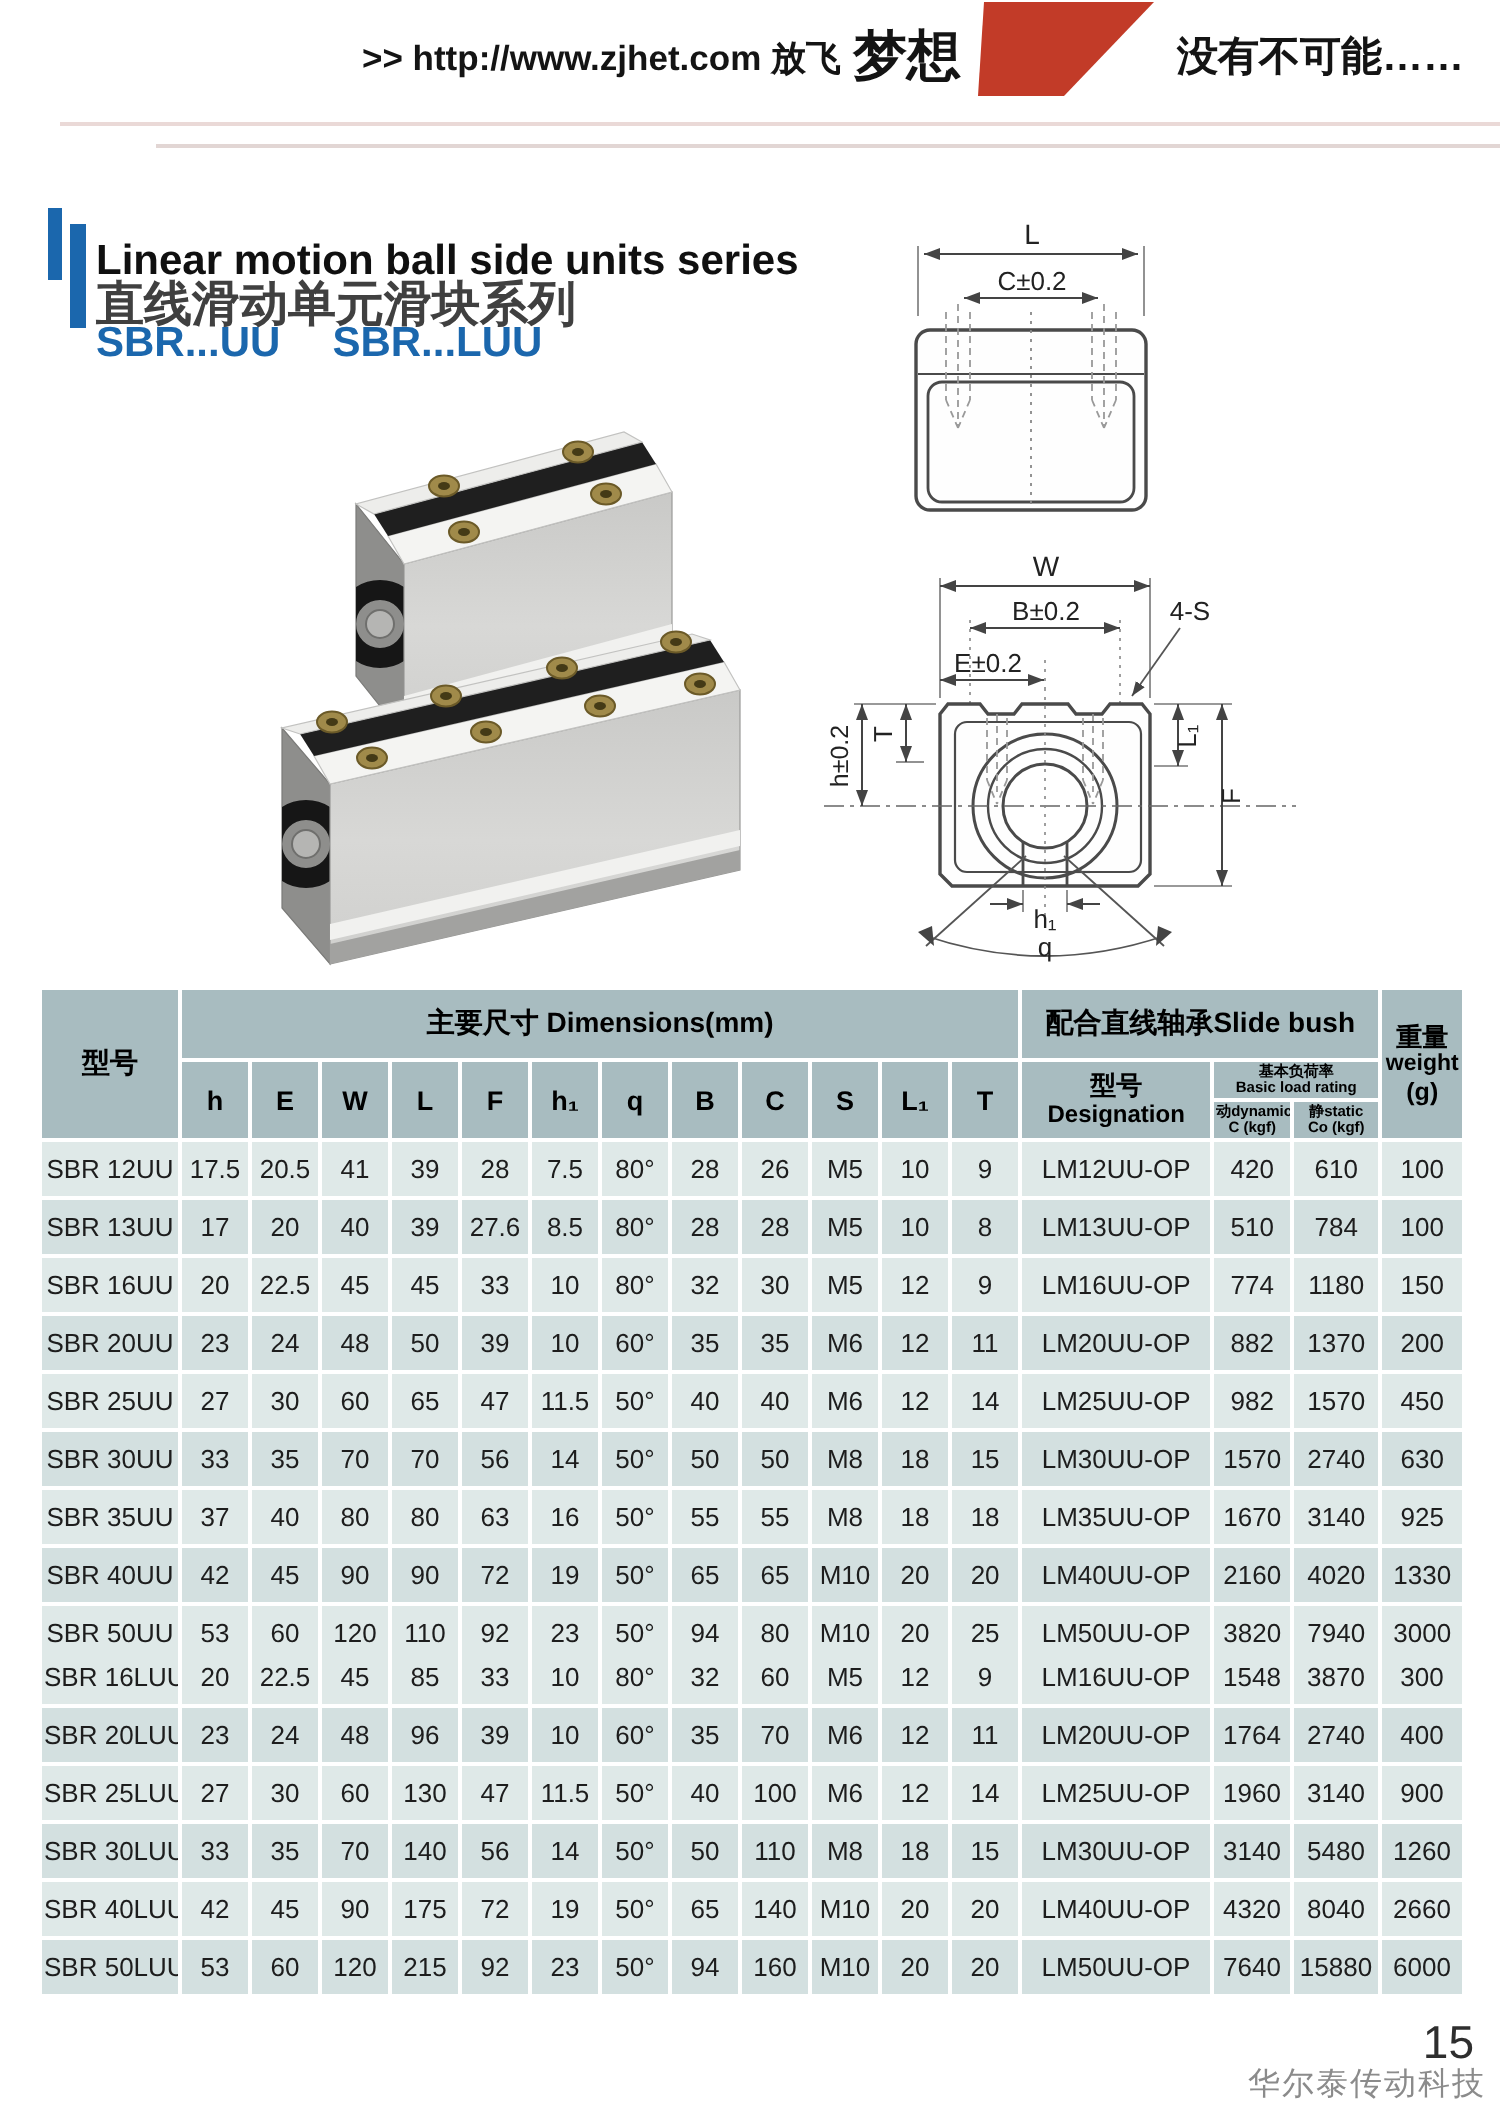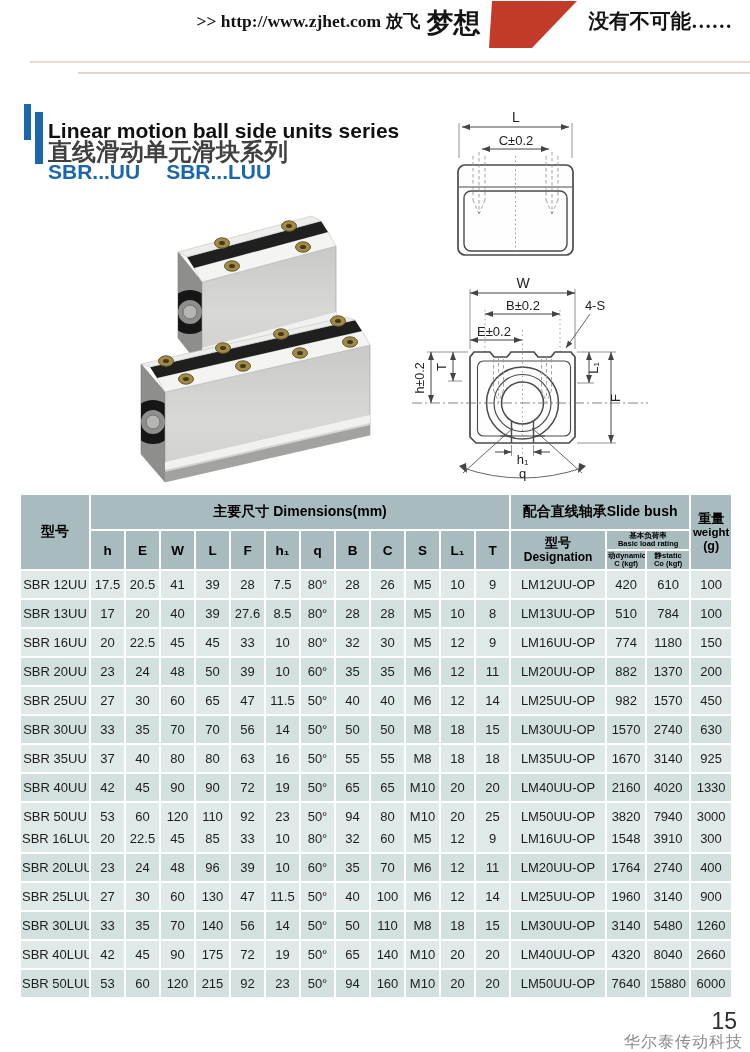--- a/index.html
+++ b/index.html
@@ -2,21 +2,21 @@
 <html><head>
 <meta charset="utf-8">
 <style>
   html,body{margin:0;padding:0;background:#ffffff;}
   #page{position:relative;width:750px;height:1052px;background:#fff;overflow:hidden;
         font-family:"Liberation Sans","DejaVu Sans",sans-serif;color:#1a1a1a;}
   .abs{position:absolute;}
 
   
   .top-banner{position:absolute;top:0;left:0;right:18px;height:48px;display:flex;
-              justify-content:flex-end;align-items:center;gap:6px;font-family:Liberation Serif, serif;}
+              justify-content:flex-end;align-items:flex-end;gap:6px;}
   .banner-url{font-size:17.5px;font-weight:bold;padding-bottom:7px;letter-spacing:0px;color:#141414;}
   .banner-dream{font-size:27px;font-weight:bold;padding-bottom:2px;color:#141414;}
   .banner-slogan{font-size:20.5px;font-weight:bold;padding-bottom:6px;color:#141414;}
   .hdr-line1{position:absolute;left:30px;right:0;top:61px;height:2px;background:#ead9d7;}
   .hdr-line2{position:absolute;left:78px;right:0;top:72px;height:2px;background:#e2d6d4;}
 
   
   .tbar{position:absolute;background:#1b67ad;}
   .title-cn{position:absolute;left:48px;top:92px;font-size:24px;font-weight:bold;color:#404040;margin-top:44px;}
   .title-en{position:absolute;left:48px;top:119px;font-size:21px;font-weight:bold;color:#101010;}
@@ -524,21 +524,21 @@
           <td>33</td>
           <td>10</td>
           <td>80°</td>
           <td>32</td>
           <td>60</td>
           <td>M5</td>
           <td>12</td>
           <td>9</td>
           <td>LM16UU-OP</td>
           <td>1548</td>
-          <td>3910</td>
+          <td>3870</td>
           <td>300</td>
         </tr>
         <tr>
           <td>SBR 20LUU</td>
           <td>23</td>
           <td>24</td>
           <td>48</td>
           <td>96</td>
           <td>39</td>
           <td>10</td>

